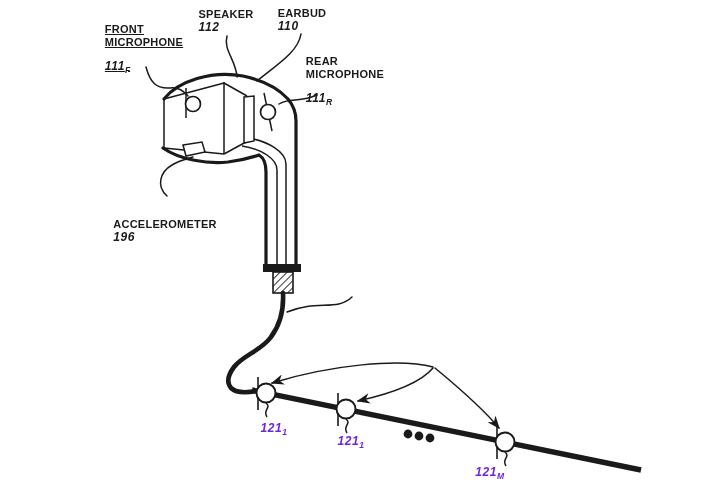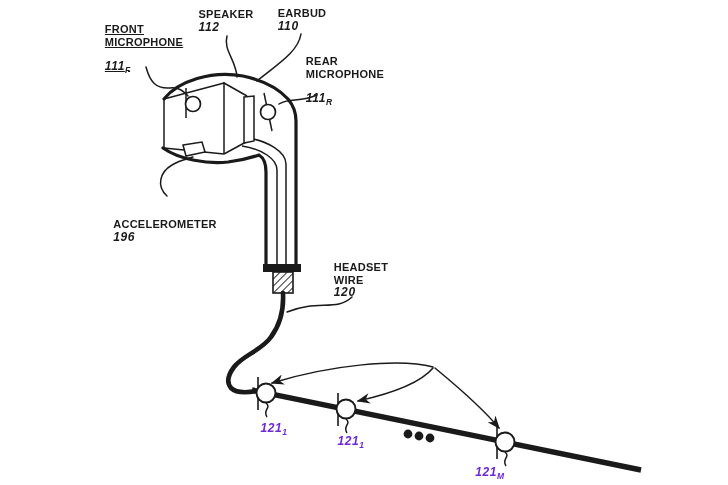--- a/index.html
+++ b/index.html
@@ -167,24 +167,19 @@
     <div>REAR</div>
     <div>MICROPHONE</div>
     <div class="num gap"><span>111</span><sub>R</sub></div>
   </div>
 
   <div class="lbl" style="left:165px; top:218px;">
     <div>ACCELEROMETER</div>
     <div class="num">196</div>
   </div>
 
-  <div class="lbl" style="left:361px; top:261px;">
-    <div>HEADSET</div>
-    <div>WIRE</div>
-    <div class="num">120</div>
-  </div>
 
 
   <div class="miclbl" style="left:274px; top:421px;"><span>121</span><sub>1</sub></div>
   <div class="miclbl" style="left:351px; top:434px;"><span>121</span><sub>1</sub></div>
   <div class="miclbl" style="left:490px; top:465px;"><span>121</span><sub>M</sub></div>
 
 </div>
 
 </body></html>

